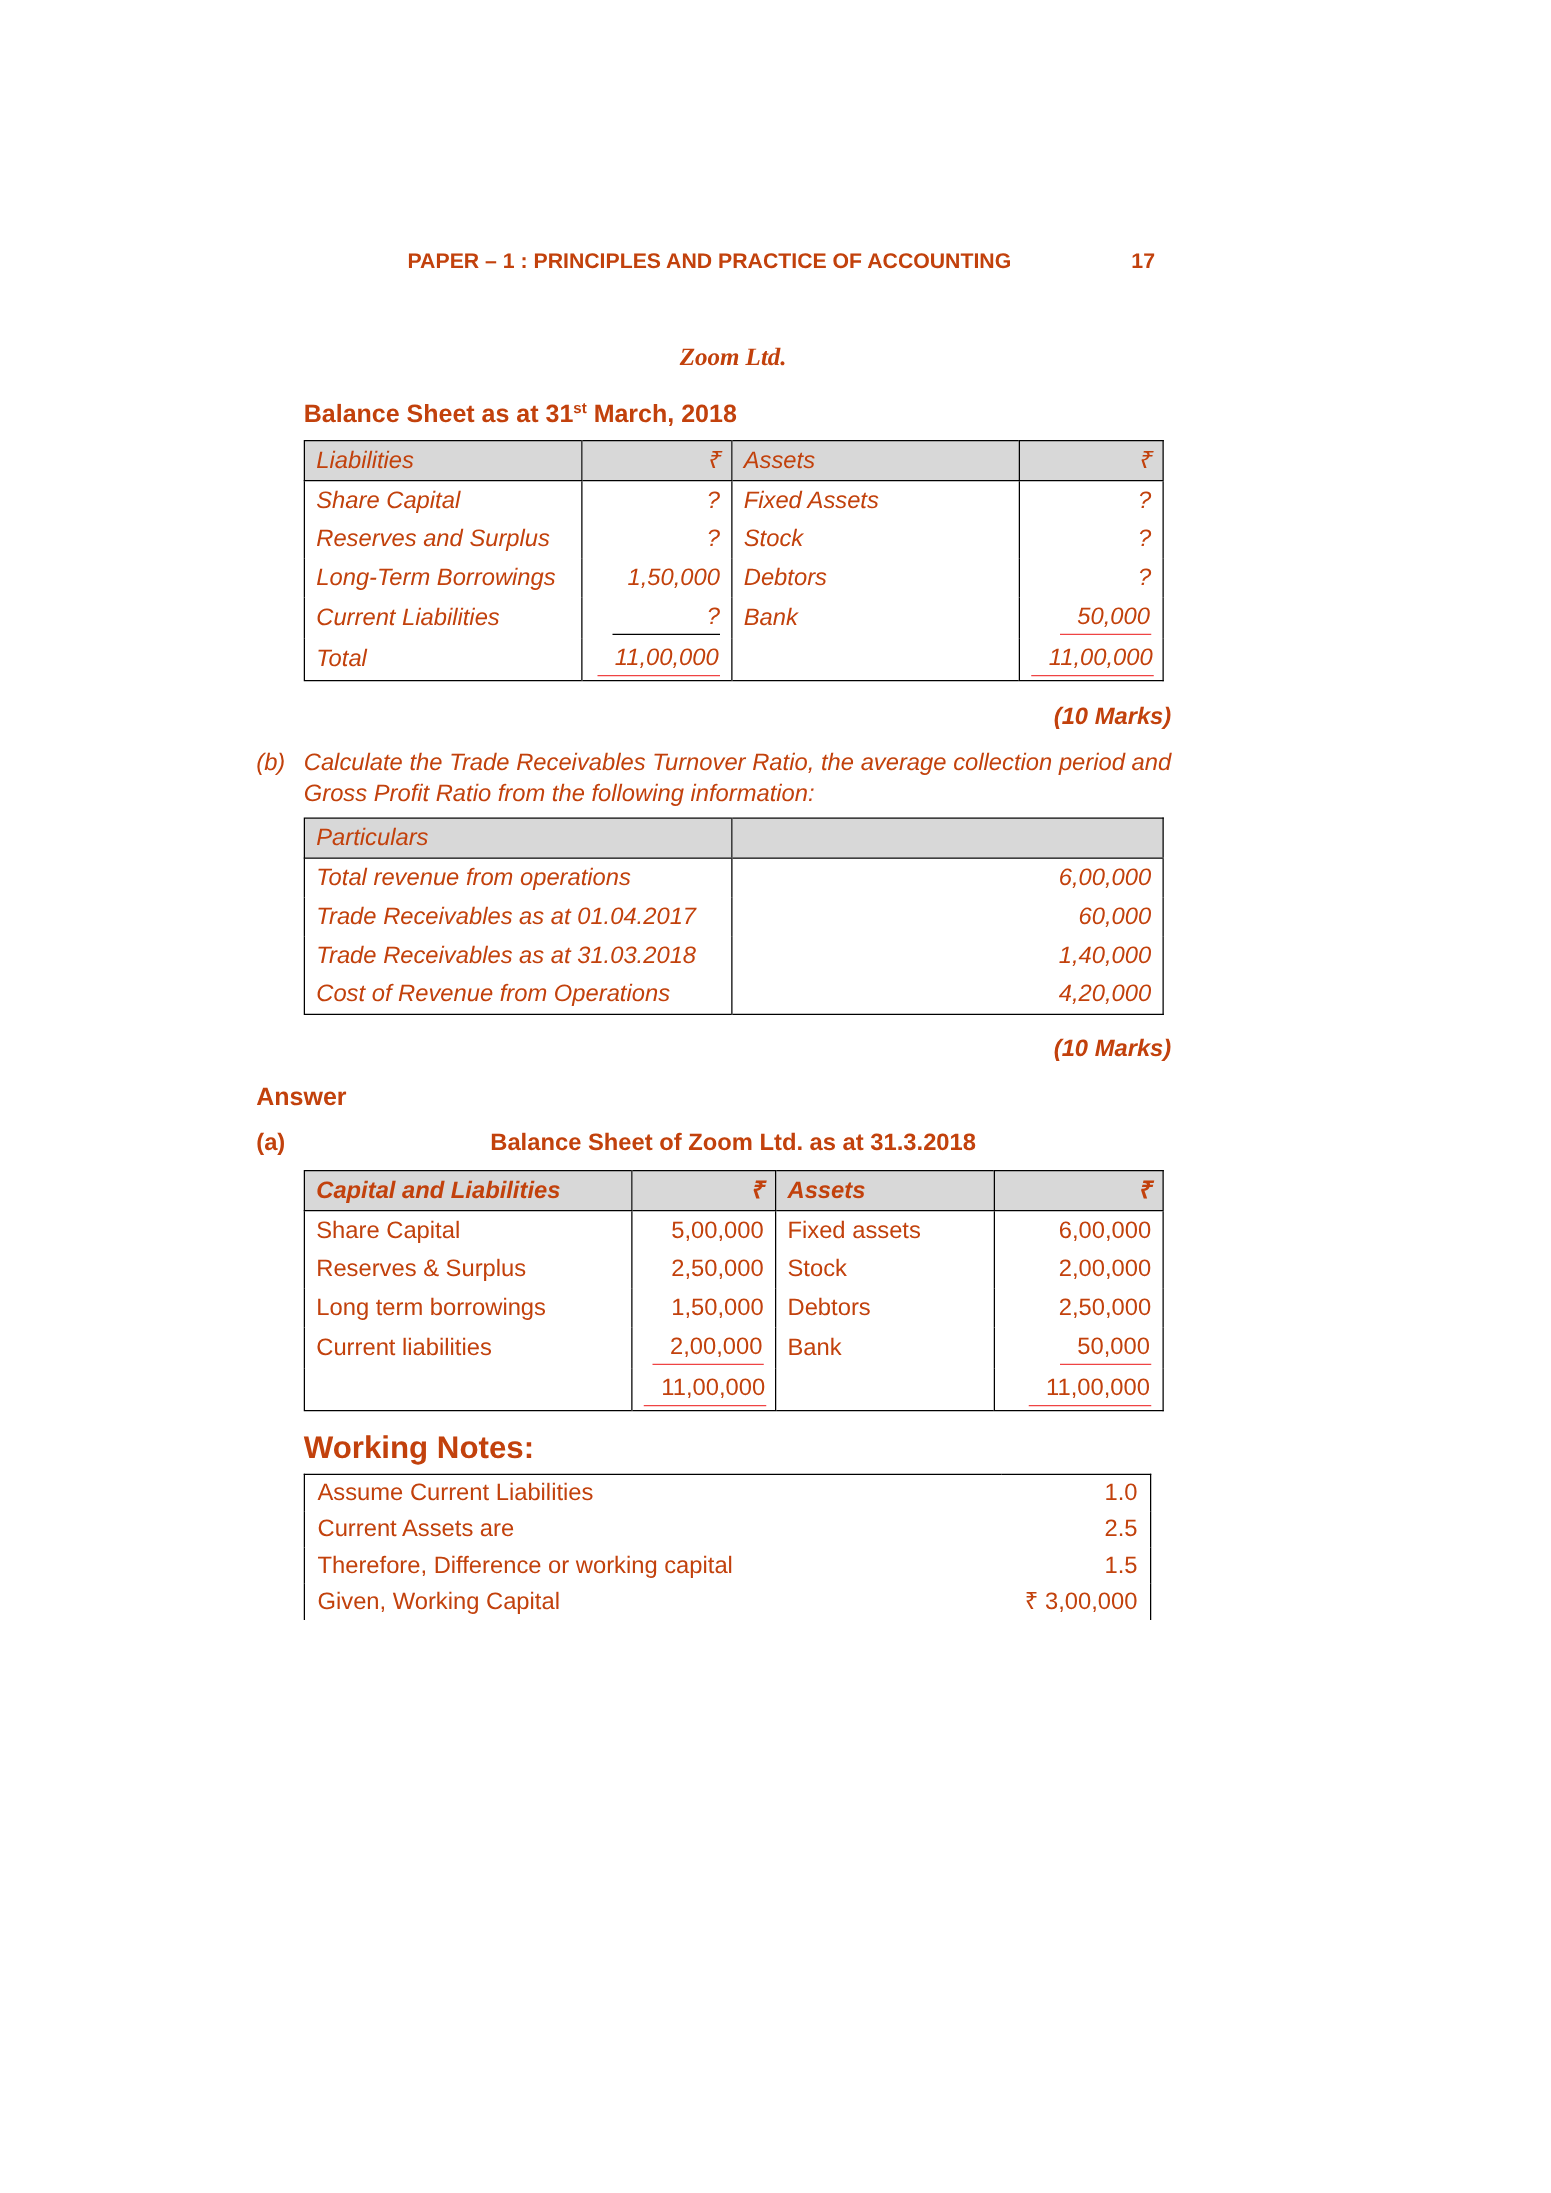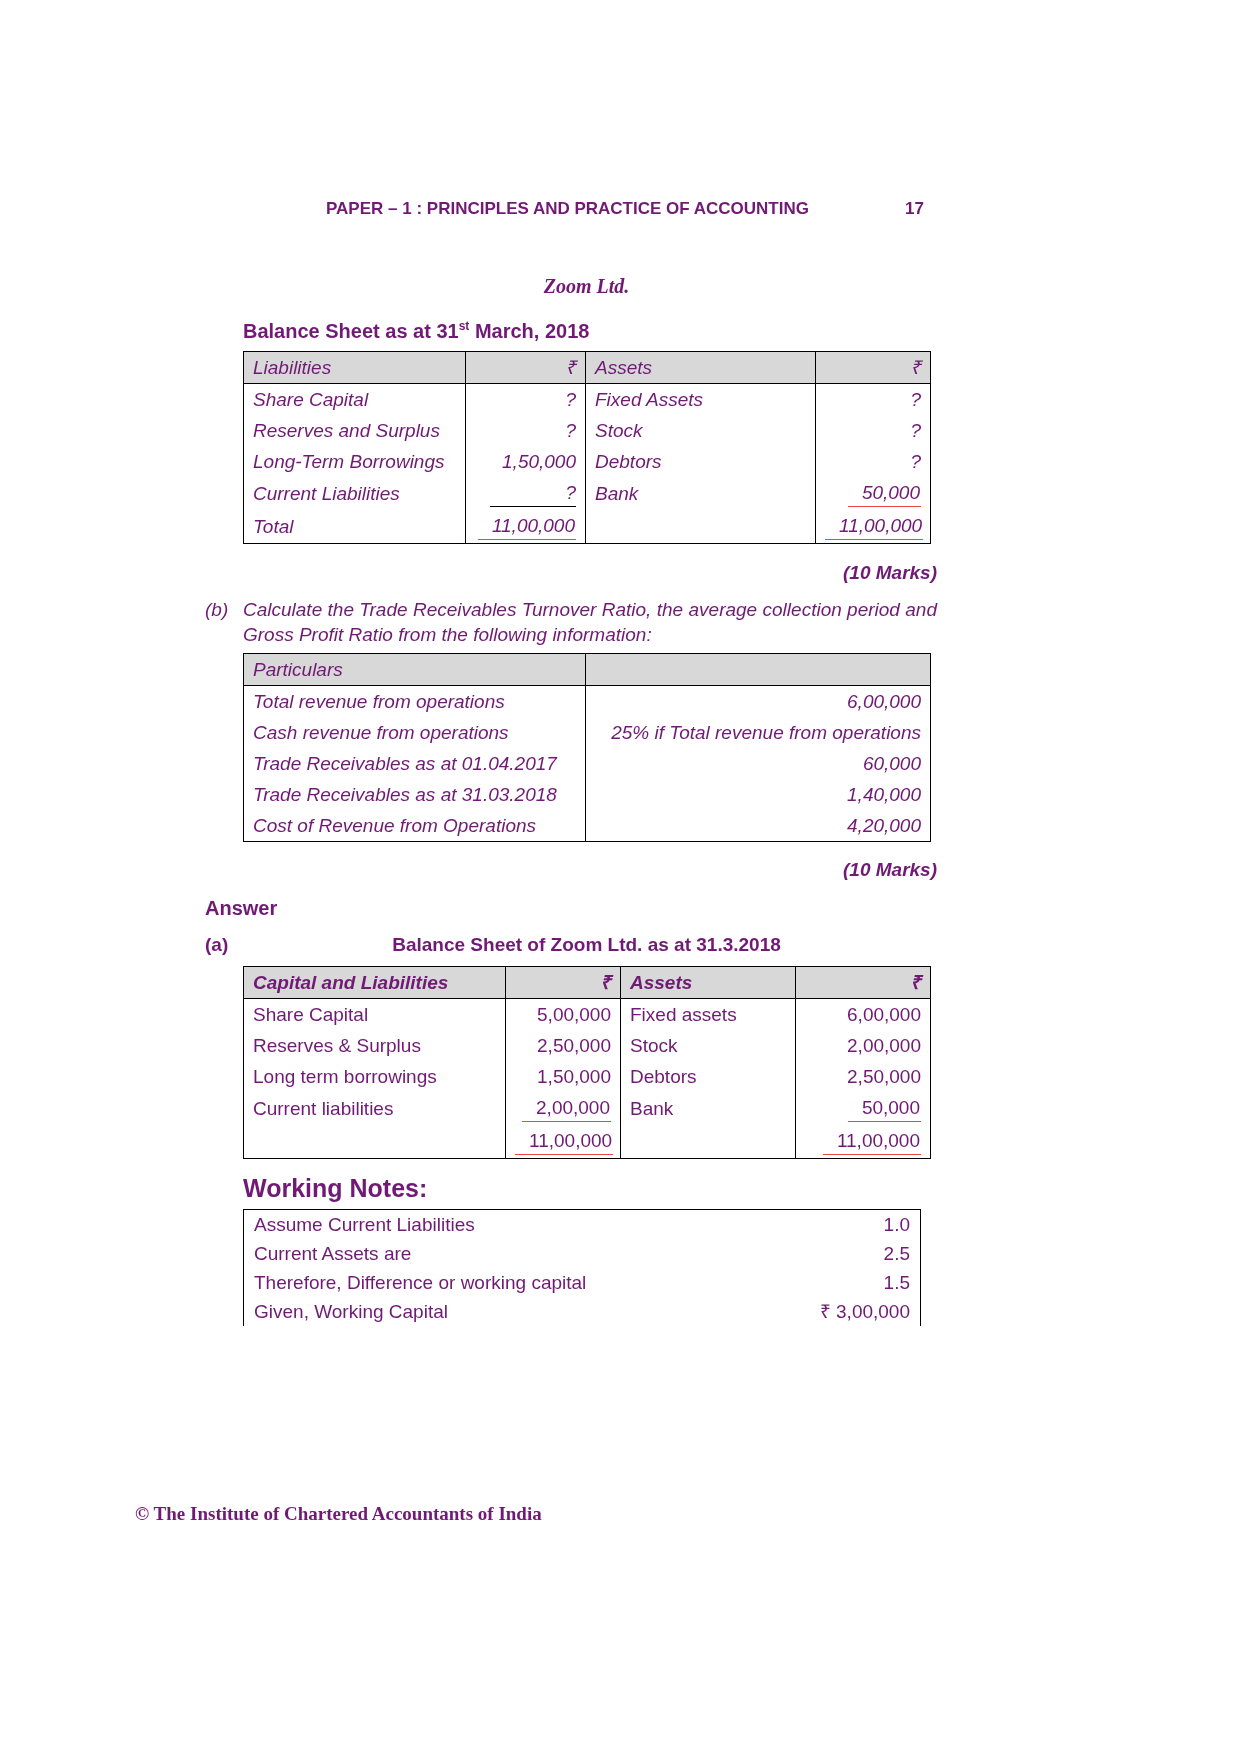--- a/index.html
+++ b/index.html
@@ -1,21 +1,21 @@
 <!DOCTYPE html>
 <html><head>
 <meta charset="utf-8">
 <style>
   * { margin:0; padding:0; box-sizing:border-box; }
   html,body { background:#ffffff; }
   .page {
     position:relative;
     width:1241px; height:1754px;
     background:#ffffff;
-    color:#701a75;
+    color:#c2410c;
     font-family:"Liberation Sans", sans-serif;
     overflow:hidden;
   }
   
   .header {
     position:absolute; top:198px; left:135px; width:805px; height:24px;
   }
   .header-title {
     display:block; text-align:center; padding-left:60px;
     font-weight:bold; font-size:17px; line-height:22px;
@@ -198,24 +198,20 @@
           <th class="center">Particulars</th>
           <th></th>
         </tr>
       </thead>
       <tbody>
         <tr>
           <td>Total revenue from operations</td>
           <td class="amt">6,00,000</td>
         </tr>
         <tr>
-          <td>Cash revenue from operations</td>
-          <td class="amt">25% if Total revenue from operations</td>
-        </tr>
-        <tr>
           <td>Trade Receivables as at 01.04.2017</td>
           <td class="amt">60,000</td>
         </tr>
         <tr>
           <td>Trade Receivables as at 31.03.2018</td>
           <td class="amt">1,40,000</td>
         </tr>
         <tr>
           <td>Cost of Revenue from Operations</td>
           <td class="amt">4,20,000</td>
@@ -303,15 +299,14 @@
         </tr>
         <tr>
           <td>Given, Working Capital</td>
           <td class="val">₹ 3,00,000</td>
         </tr>
       </tbody>
     </table>
 
   </div>
 
-  <div class="footer">© The Institute of Chartered Accountants of India</div>
 
 </div>
 
 </body></html>

